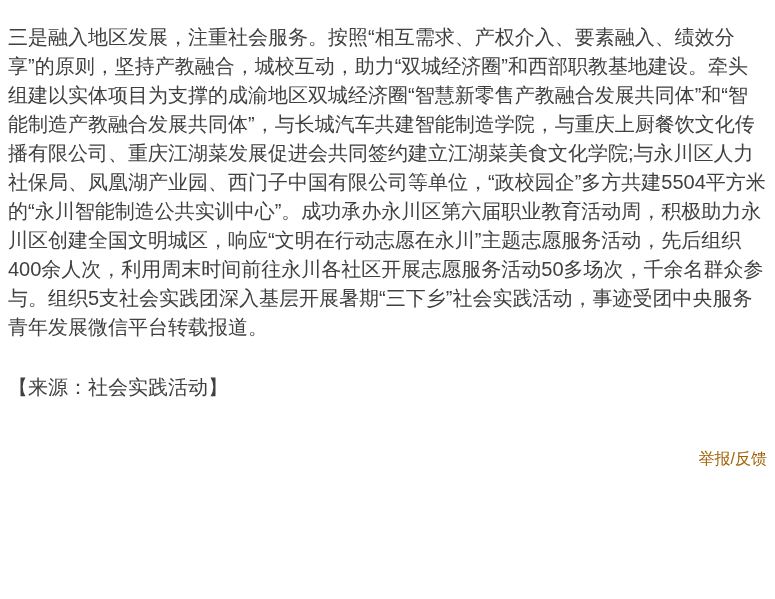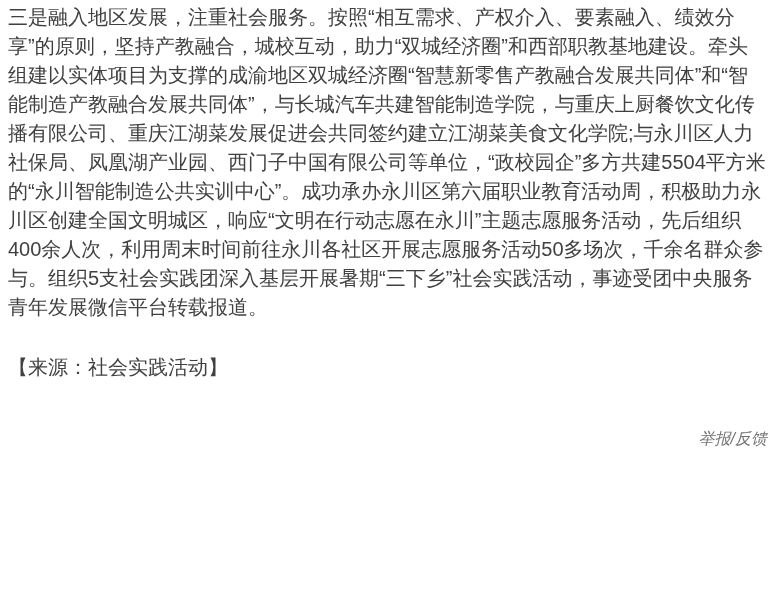--- a/index.html
+++ b/index.html
@@ -8,44 +8,43 @@
     background: #ffffff;
   }
   .page {
     position: relative;
     box-sizing: border-box;
     width: 775px;
     height: 599px;
     background: #ffffff;
     font-family: "Liberation Sans", sans-serif;
     color: #404040;
-    padding: 3px 8px 0 8px;
+    padding: 23px 8px 0 8px;
     overflow: hidden;
   }
   .article p {
     margin: 0 0 31px 0;
     font-size: 20px;
     line-height: 29px;
     text-align: left;
     word-break: break-word;
   }
   .article p.source-line {
     margin-bottom: 31px;
   }
   .report-row {
     margin-top: 47px;
     text-align: right;
   }
   .report-link {
     font-size: 16px;
     line-height: 20px;
-    color: #737373;
+    color: #a16207;
     text-decoration: none;
     cursor: pointer;
-    font-style: italic;
   }
 </style>
 </head>
 <body>
 
 <div class="page">
   <div class="article">
     <p>三是融入地区发展，注重社会服务。按照“相互需求、产权介入、要素融入、绩效分享”的原则，坚持产教融合，城校互动，助力“双城经济圈”和西部职教基地建设。牵头组建以实体项目为支撑的成渝地区双城经济圈“智慧新零售产教融合发展共同体”和“智能制造产教融合发展共同体”，与长城汽车共建智能制造学院，与重庆上厨餐饮文化传播有限公司、重庆江湖菜发展促进会共同签约建立江湖菜美食文化学院;与永川区人力社保局、凤凰湖产业园、西门子中国有限公司等单位，“政校园企”多方共建5504平方米的“永川智能制造公共实训中心”。成功承办永川区第六届职业教育活动周，积极助力永川区创建全国文明城区，响应“文明在行动志愿在永川”主题志愿服务活动，先后组织400余人次，利用周末时间前往永川各社区开展志愿服务活动50多场次，千余名群众参与。组织5支社会实践团深入基层开展暑期“三下乡”社会实践活动，事迹受团中央服务青年发展微信平台转载报道。</p>
     <p class="source-line">【来源：社会实践活动】</p>
   </div>

